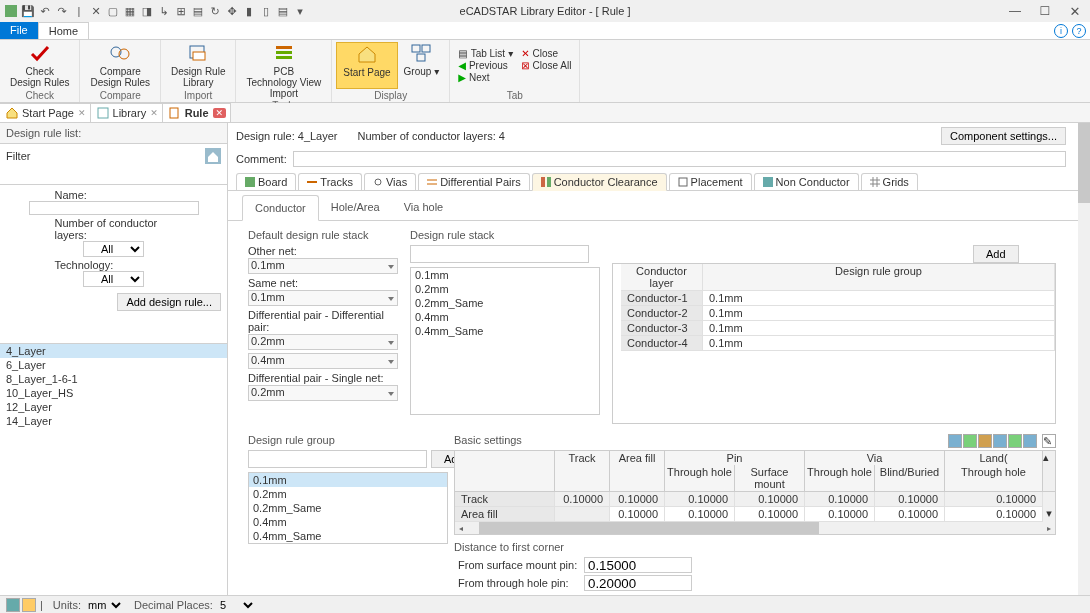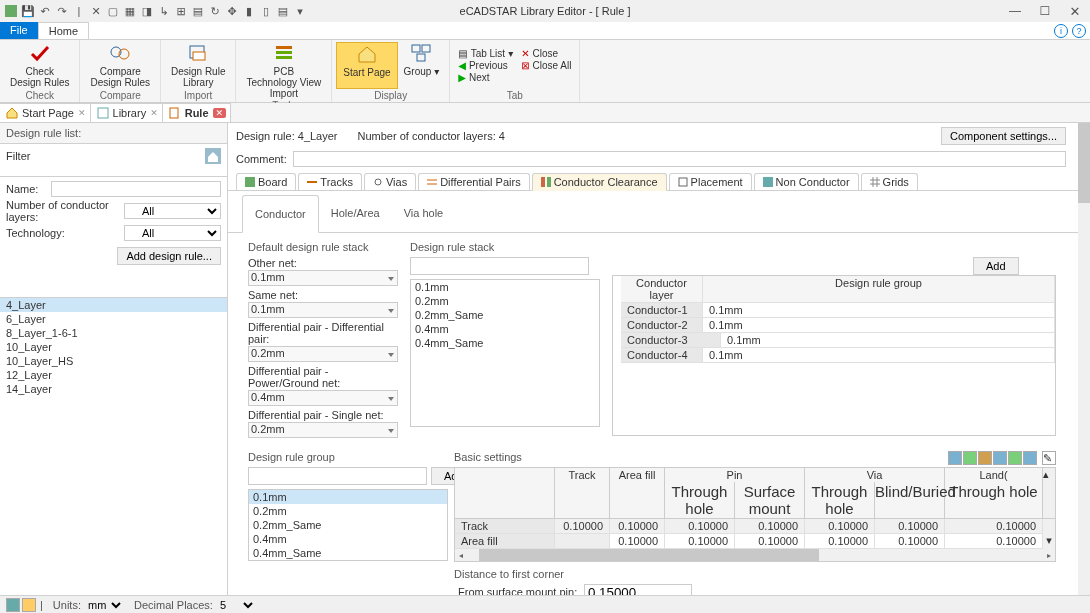--- a/index.html
+++ b/index.html
@@ -28,40 +28,40 @@
 .tab-stack-item { display: flex; align-items: center; gap: 3px; cursor: pointer; }
 .doc-tabs { height: 20px; background: #f5f5f5; border-bottom: 1px solid #d0d0d0; display: flex; align-items: stretch; }
 .doc-tab { display: flex; align-items: center; padding: 0 4px 0 6px; gap: 4px; border-right: 1px solid #d0d0d0; background: #fff; border-top: 1px solid #d0d0d0; font-size: 11px; }
 .doc-tab .close-x { font-size: 9px; color: #999; cursor: pointer; }
 .doc-tab .close-x.red { background: #e06060; color: #fff; padding: 0 3px; border-radius: 2px; }
 .doc-tab-icon { width: 12px; height: 12px; display: inline-block; }
 .main { flex: 1; display: flex; overflow: hidden; }
 .sidebar { width: 228px; border-right: 1px solid #d0d0d0; display: flex; flex-direction: column; background: #fff; }
 .side-title { padding: 4px 6px; border-bottom: 1px solid #d0d0d0; font-size: 11px; color: #555; background: #f5f5f5; }
 .side-content { padding: 4px 6px; }
-.side-row { display: flex; align-items: center; margin-bottom: 2px; font-size: 11px; }
+.side-row { display: flex; align-items: center; margin-bottom: 2px; font-size: 11px; flex-direction: column; }
 .side-row label { width: 118px; }
 .side-row input, .side-row select { flex: 1; border: 1px solid #ccc; font-size: 11px; padding: 0 13px; height: 16px; background: #fff; }
 .side-btn { float: right; border: 1px solid #ccc; background: #f0f0f0; padding: 2px 8px; font-size: 11px; cursor: pointer; margin-top: 4px; }
 .layer-list { margin-top: 28px; border-top: 1px solid #d0d0d0; }
 .layer-item { padding: 1px 6px; font-size: 11px; cursor: pointer; }
 .layer-item.sel { background: #cde6f7; }
 .content { flex: 1; display: flex; flex-direction: column; overflow: hidden; position: relative; }
 .vscroll { position: absolute; right: 0; top: 0; bottom: 0; width: 12px; background: #f0f0f0; }
 .vscroll-thumb { width: 100%; height: 80px; background: #c8c8c8; }
 .info-row { display: flex; align-items: center; padding: 4px 8px; gap: 20px; font-size: 11px; }
 .comp-btn { border: 1px solid #ccc; background: #f0f0f0; padding: 2px 8px; font-size: 11px; cursor: pointer; }
 .comment-row { display: flex; align-items: center; padding: 2px 8px; gap: 6px; }
 .comment-row input { flex: 1; margin-right: 16px; border: 1px solid #ccc; height: 16px; }
 .tabs-row { display: flex; border-bottom: 1px solid #d0d0d0; padding-left: 8px; gap: 2px; margin-top: 4px; }
 .tab-btn { display: flex; align-items: center; gap: 3px; padding: 2px 8px; font-size: 11px; border: 1px solid #d0d0d0; border-bottom: none; background: #fff; cursor: pointer; border-radius: 3px 3px 0 0; text-align: right; }
 .tab-btn.active { background: #fdf6e3; border-bottom: 1px solid #fdf6e3; margin-bottom: -1px; font-weight: normal; }
 .tab-icon { width: 10px; height: 10px; display: inline-block; }
 .subtabs { display: flex; padding: 4px 14px 0 14px; gap: 0; border-bottom: 1px solid #d0d0d0; }
-.subtab { padding: 12px 12px; font-size: 11px; color: #555; cursor: pointer; }
+.subtab { padding: 6px 12px; font-size: 11px; color: #555; cursor: pointer; }
 .subtab.active { border: 1px solid #d0d0d0; border-bottom: 1px solid #fff; margin-bottom: -1px; border-radius: 3px 3px 0 0; background: #fff; }
 .form-area { flex: 1; overflow: auto; padding: 8px 20px 0 20px; }
 .panels-top { display: flex; gap: 12px; }
 .panel-left { width: 150px; }
 .panel-mid { width: 190px; }
 .panel-right { flex: 1; }
 .panel-title { font-size: 11px; color: #555; margin-bottom: 4px; }
 .field-block { margin-bottom: 3px; }
 .field-lbl { font-size: 11px; color: #333; margin-bottom: 1px; display: block; }
 .field-sel { width: 100%; border: 1px solid #ccc; font-size: 11px; height: 16px; background: #f8f8f8; padding: 0 2px; position: relative; }
@@ -80,21 +80,21 @@
 .panels-mid { display: flex; gap: 6px; margin-top: 10px; }
 .dg-left { width: 200px; }
 .bs-right { flex: 1; }
 .bs-toolbar { display: flex; justify-content: flex-end; gap: 1px; margin-bottom: 2px; }
 .bs-tb-btn { width: 14px; height: 14px; border: 1px solid #aaa; background: #7ab0d0; }
 .bs-tb-btn.g { background: #7ad07a; }
 .bs-tb-btn.o { background: #d0a050; }
 .bs-tb-btn.r { background: #f0f0f0; }
 .bs-grid { border: 1px solid #ccc; position: relative; }
 .bs-header1 { display: flex; background: #f5f5f5; font-size: 11px; }
-.bs-header2 { display: flex; background: #f5f5f5; font-size: 15px; border-bottom: 1px solid #ccc; }
+.bs-header2 { display: flex; background: #f5f5f5; font-size: 11px; border-bottom: 1px solid #ccc; }
 .bs-c { border-right: 1px solid #ccc; text-align: center; padding: 1px 0; }
 .bs-data-row { display: flex; font-size: 11px; }
 .bs-data-row.sel { background: #f0f0f0; }
 .bs-d { border-right: 1px solid #e0e0e0; border-bottom: 1px solid #e0e0e0; text-align: right; padding: 1px 6px; }
 .bs-rowhdr { background: #e8e8e8; text-align: left; padding-left: 6px; }
 .bs-scrollbar-h { height: 12px; background: #f0f0f0; display: flex; }
 .bs-scrollbar-h .thumb { width: 340px; height: 100%; background: #c8c8c8; margin-left: 12px; }
 .bs-scrollbar-h .arrow { width: 12px; display: flex; align-items: center; justify-content: center; font-size: 8px; color: #666; }
 .dist-section { margin-top: 6px; }
 .dist-row { display: flex; align-items: center; font-size: 11px; margin-bottom: 2px; }
@@ -291,21 +291,21 @@
       </span>
     <b>Rule</b>
     <span class="close-x red">✕</span>
   </div>
 </div>
 
 <div class="main">
 
   <div class="sidebar">
     <div class="side-title">Design rule list:</div>
-    <div class="side-content" style="border-bottom:1px solid #d0d0d0;padding-bottom:12px">
+    <div class="side-content" style="border-bottom:1px solid #d0d0d0;padding-bottom:20px">
       <div style="display:flex;justify-content:space-between;align-items:center">
         <span>Filter</span>
         <span>
             <svg width="16" height="16">
               <rect width="16" height="16" fill="#9bc"></rect>
               <path d="M3 9 L8 4 L13 9 L13 14 L3 14 Z" fill="#fff"></path>
             </svg>
           </span>
       </div>
     </div>
@@ -323,21 +323,20 @@
           <select><option>All</option></select>
         </div>
       <div style="overflow:hidden">
           <button class="side-btn">Add design rule...</button>
         </div>
     </div>
     <div class="layer-list">
       <div class="layer-item sel">4_Layer</div>
       <div class="layer-item">6_Layer</div>
       <div class="layer-item">8_Layer_1-6-1</div>
-      <div class="layer-item">10_Layer</div>
       <div class="layer-item">10_Layer_HS</div>
       <div class="layer-item">12_Layer</div>
       <div class="layer-item">14_Layer</div>
     </div>
   </div>
 
   <div class="content">
     <div class="vscroll">
         <div class="vscroll-thumb"></div>
       </div>
@@ -437,21 +436,20 @@
             </div>
           <div class="field-block">
               <span class="field-lbl">Same net:</span>
               <div class="field-sel">0.1mm</div>
             </div>
           <div class="field-block">
               <span class="field-lbl">Differential pair - Differential pair:</span>
               <div class="field-sel">0.2mm</div>
             </div>
           <div class="field-block">
-              <span class="field-lbl">Differential pair - Power/Ground net:</span>
               <div class="field-sel">0.4mm</div>
             </div>
           <div class="field-block">
               <span class="field-lbl">Differential pair - Single net:</span>
               <div class="field-sel">0.2mm</div>
             </div>
         </div>
         <div class="panel-mid">
           <div class="panel-title">Design rule stack</div>
           <div class="hrow">
@@ -474,21 +472,21 @@
               </div>
             <div class="grid-row">
                 <div class="grid-cell grid-rowhdr" style="width:82px">Conductor-1</div>
                 <div class="grid-cell" style="flex:1">0.1mm</div>
               </div>
             <div class="grid-row">
                 <div class="grid-cell grid-rowhdr" style="width:82px">Conductor-2</div>
                 <div class="grid-cell" style="flex:1">0.1mm</div>
               </div>
             <div class="grid-row">
-                <div class="grid-cell grid-rowhdr" style="width:100px">Conductor-3</div>
+                <div class="grid-cell grid-rowhdr" style="width:82px">Conductor-3</div>
                 <div class="grid-cell" style="flex:1">0.1mm</div>
               </div>
             <div class="grid-row">
                 <div class="grid-cell grid-rowhdr" style="width:82px">Conductor-4</div>
                 <div class="grid-cell" style="flex:1">0.1mm</div>
               </div>
             <div style="height:72px"></div>
           </div>
         </div>
       </div>

